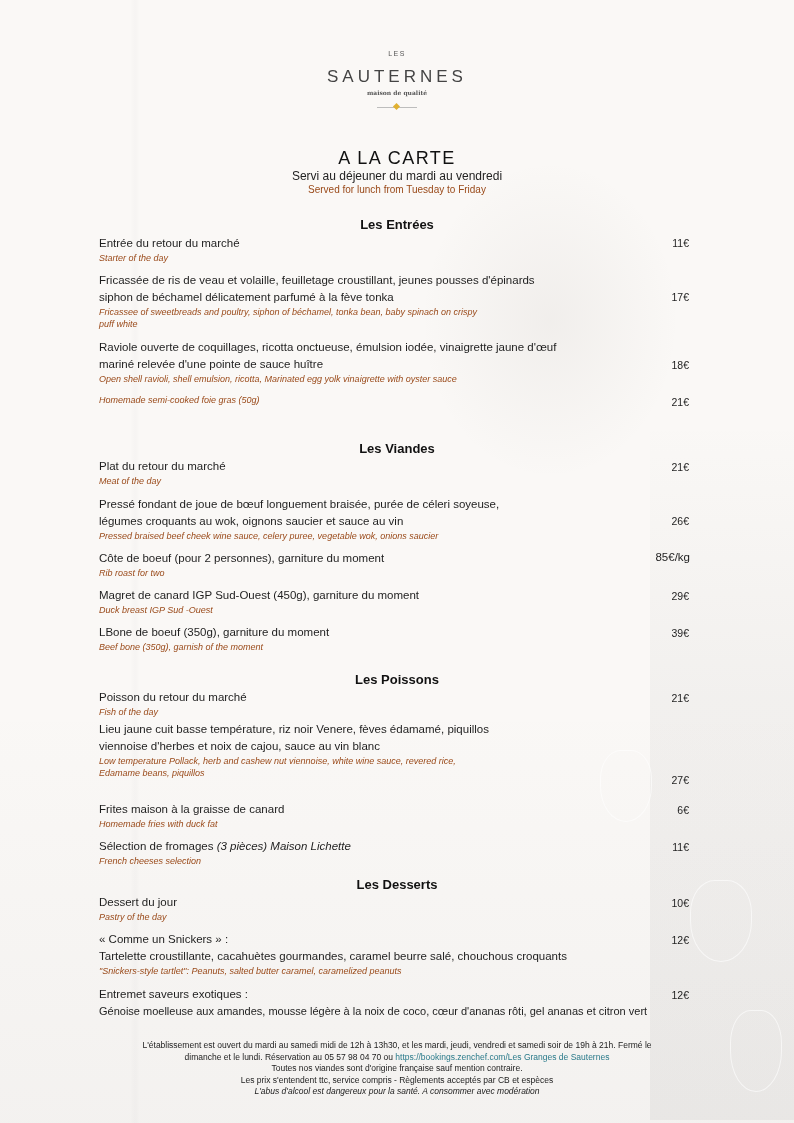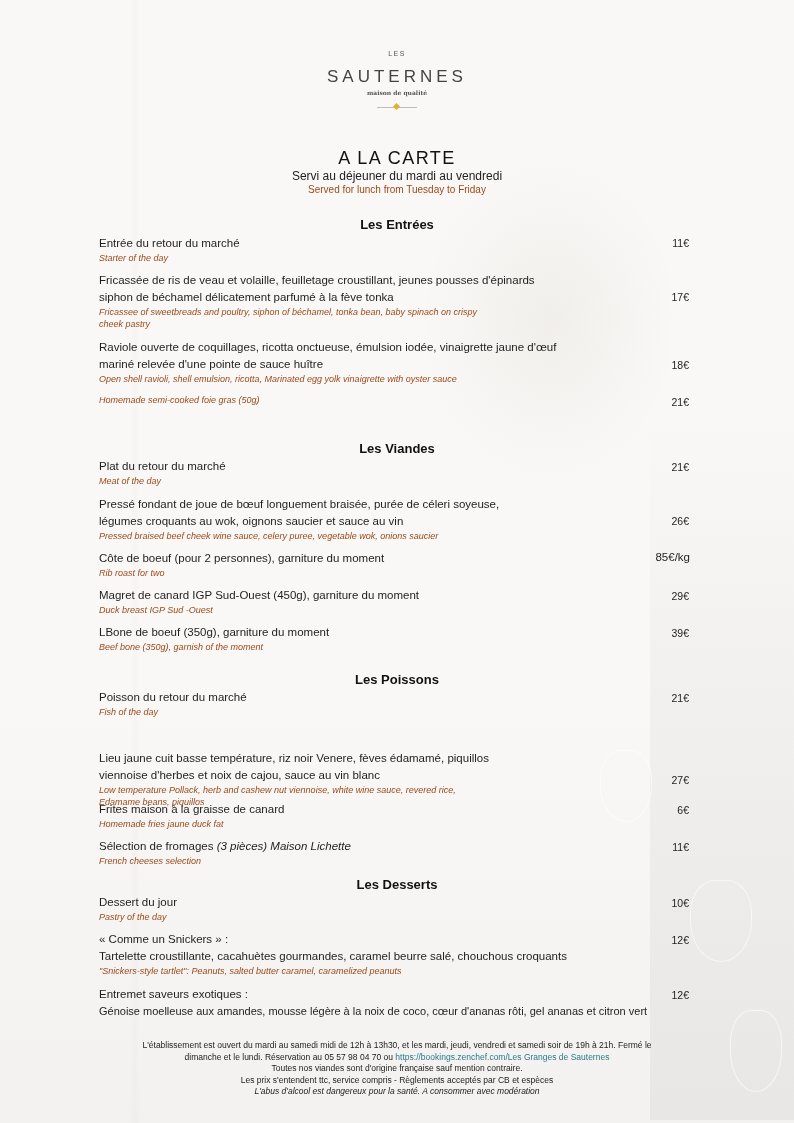--- a/index.html
+++ b/index.html
@@ -207,21 +207,21 @@
   <div class="item" style="top:235px;">
     <div class="fr">Entrée du retour du marché</div>
     <div class="en">Starter of the day</div>
   </div>
   <div class="price" style="top:237px;">11€</div>
 
   <div class="item" style="top:272px;">
     <div class="fr">Fricassée de ris de veau et volaille, feuilletage croustillant, jeunes pousses d'épinards</div>
     <div class="fr">siphon de béchamel délicatement parfumé à la fève tonka</div>
     <div class="en">Fricassee of sweetbreads and poultry, siphon of béchamel, tonka bean, baby spinach on crispy</div>
-    <div class="en">cheek pastry</div>
+    <div class="en">puff white</div>
   </div>
   <div class="price" style="top:291px;">17€</div>
 
   <div class="item" style="top:339px;">
     <div class="fr">Raviole ouverte de coquillages, ricotta onctueuse, émulsion iodée, vinaigrette jaune d'œuf</div>
     <div class="fr">mariné relevée d'une pointe de sauce huître</div>
     <div class="en">Open shell ravioli, shell emulsion, ricotta, Marinated egg yolk vinaigrette with oyster sauce</div>
   </div>
   <div class="price" style="top:359px;">18€</div>
 
@@ -264,31 +264,31 @@
   <div class="price" style="top:627px;">39€</div>
 
   <div class="section-head" style="top:672px;">Les Poissons</div>
 
   <div class="item" style="top:689px;">
     <div class="fr">Poisson du retour du marché</div>
     <div class="en">Fish of the day</div>
   </div>
   <div class="price" style="top:692px;">21€</div>
 
-  <div class="item" style="top:750px;">
+  <div class="item" style="top:721px;">
     <div class="fr">Lieu jaune cuit basse température, riz noir Venere, fèves édamamé, piquillos</div>
     <div class="fr">viennoise d'herbes et noix de cajou, sauce au vin blanc</div>
     <div class="en">Low temperature Pollack, herb and cashew nut viennoise, white wine sauce, revered rice,</div>
     <div class="en">Edamame beans, piquillos</div>
   </div>
   <div class="price" style="top:774px;">27€</div>
 
   <div class="item" style="top:801px;">
     <div class="fr">Frites maison à la graisse de canard</div>
-    <div class="en">Homemade fries jaune duck fat</div>
+    <div class="en">Homemade fries with duck fat</div>
   </div>
   <div class="price" style="top:804px;">6€</div>
 
   <div class="item" style="top:838px;">
     <div class="fr"><span>Sélection de fromages </span><span class="it">(3 pièces) Maison Lichette</span></div>
     <div class="en">French cheeses selection</div>
   </div>
   <div class="price" style="top:841px;">11€</div>
 
   <div class="section-head" style="top:877px;">Les Desserts</div>

